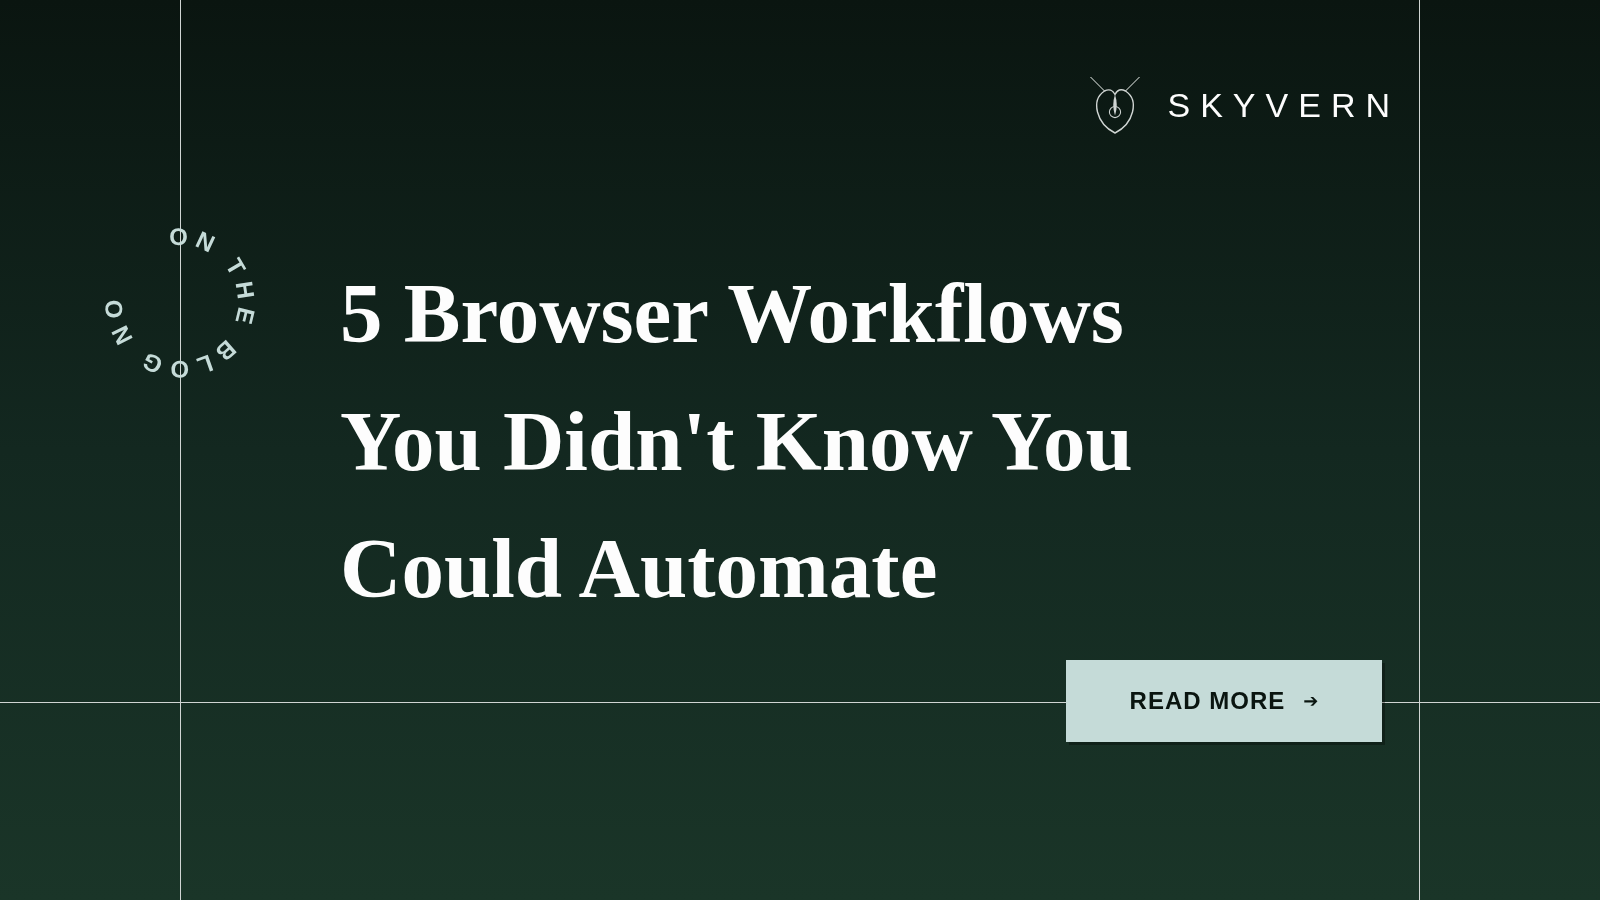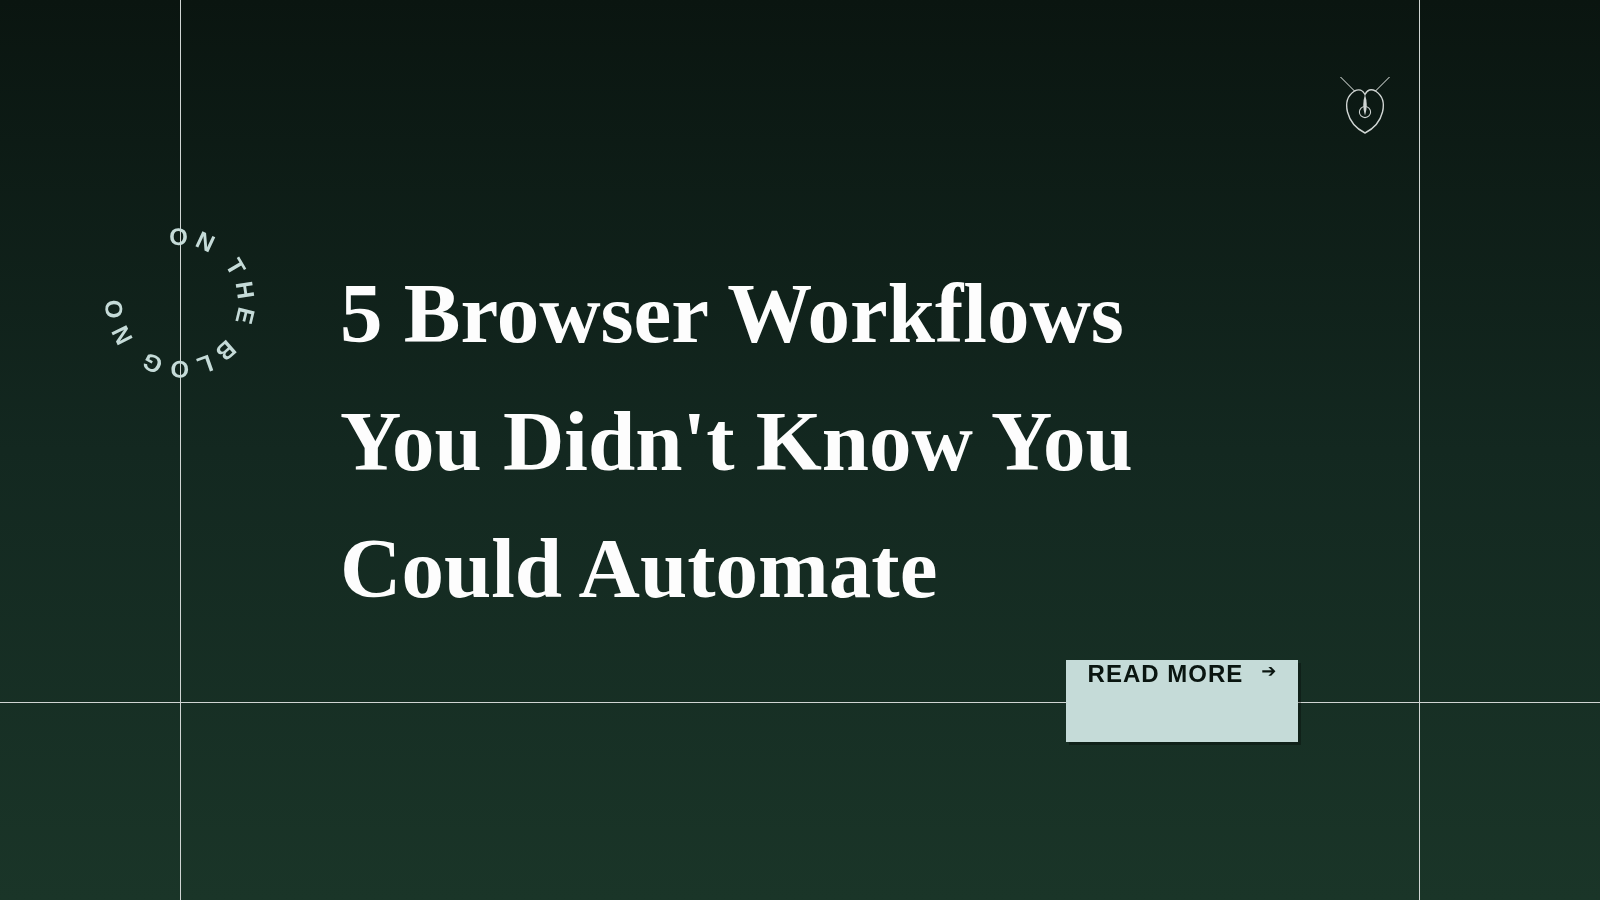--- a/index.html
+++ b/index.html
@@ -92,24 +92,25 @@
       font-size: 85px;
       font-weight: 600;
       line-height: 1.5;
       text-align: left;
     }
     
     .read-more-btn {
       position: absolute;
       left: 1066px;
       top: 660px;
-      width: 232px;
+      width: 316px;
       height: 82px;
       background: #c5dbd8;
       display: flex;
+      align-items: center;
       justify-content: center;
       gap: 18px;
       cursor: pointer;
       box-shadow: 3px 3px 0 rgba(0,0,0,0.3);
     }
     
     .read-more-text {
       color: #0a1510;
       font-family: -apple-system, BlinkMacSystemFont, 'Segoe UI', sans-serif;
       font-size: 24px;
@@ -130,20 +131,21 @@
 <div class="horizontal-line"></div>
 
 <div class="logo">
   <svg class="logo-icon" viewBox="0 0 100 100">
     <path d="M 50 90 Q 30 80, 25 60 Q 20 40, 35 30 Q 45 25, 50 35 Q 55 25, 65 30 Q 80 40, 75 60 Q 70 80, 50 90 Z" fill="none" stroke="#d0d5d3" stroke-width="2"></path>
     <path d="M 35 30 Q 20 15, 15 10 L 25 20 Q 30 25, 35 30" fill="#d0d5d3" stroke="#d0d5d3" stroke-width="1"></path>
     <path d="M 65 30 Q 80 15, 85 10 L 75 20 Q 70 25, 65 30" fill="#d0d5d3" stroke="#d0d5d3" stroke-width="1"></path>
     <path d="M 50 35 Q 45 50, 50 65 Q 55 50, 50 35" fill="#d0d5d3"></path>
     <circle cx="50" cy="60" r="8" fill="none" stroke="#d0d5d3" stroke-width="1.5"></circle>
   </svg>
+  <span class="logo-text">SKYVERN</span>
 </div>
 
 <svg class="circular-badge" viewBox="0 0 170 170">
   <defs>
     <path id="circle-path" d="M 85,85 m -58,0 a 58,58 0 1,1 116,0 a 58,58 0 1,1 -116,0"></path>
   </defs>
   <text class="circular-text">
     <textPath href="#circle-path" startOffset="22%">
       ON THE BLOG NOW
     </textPath>

